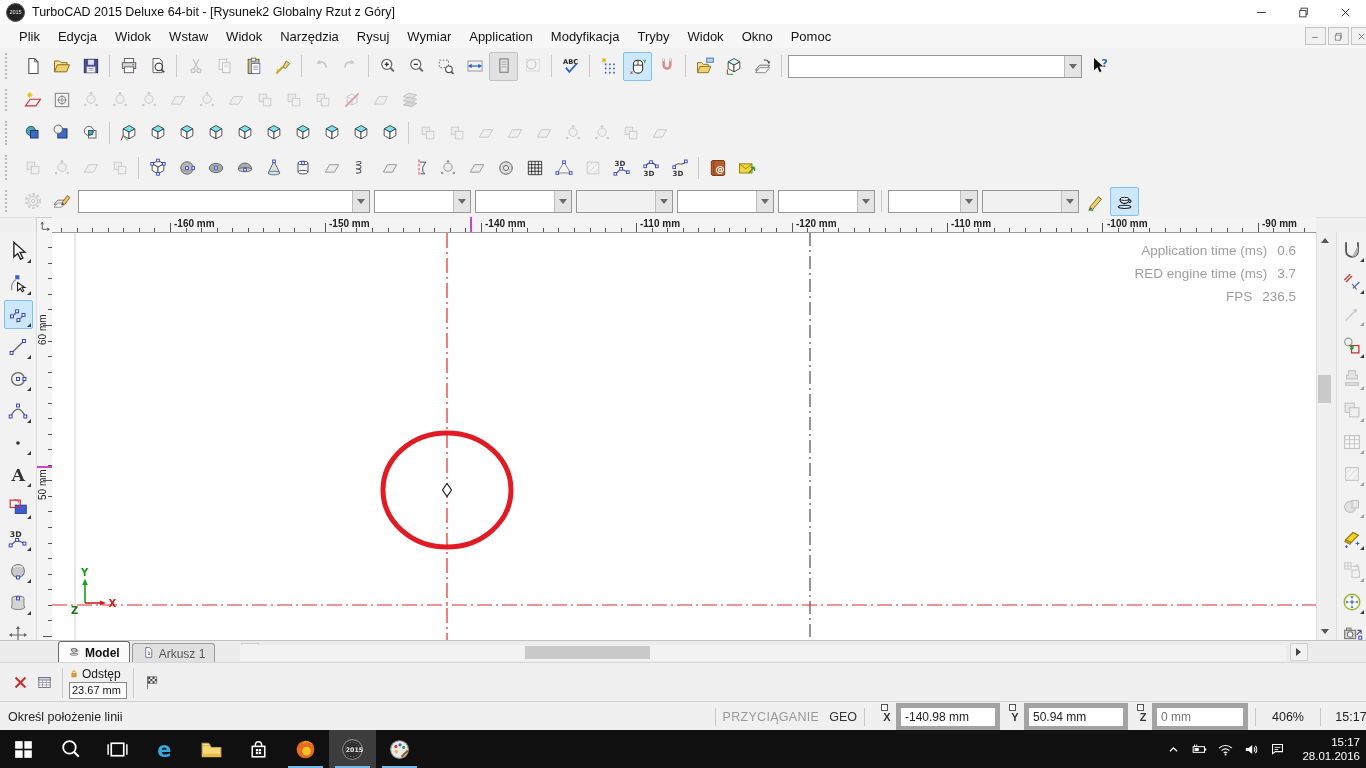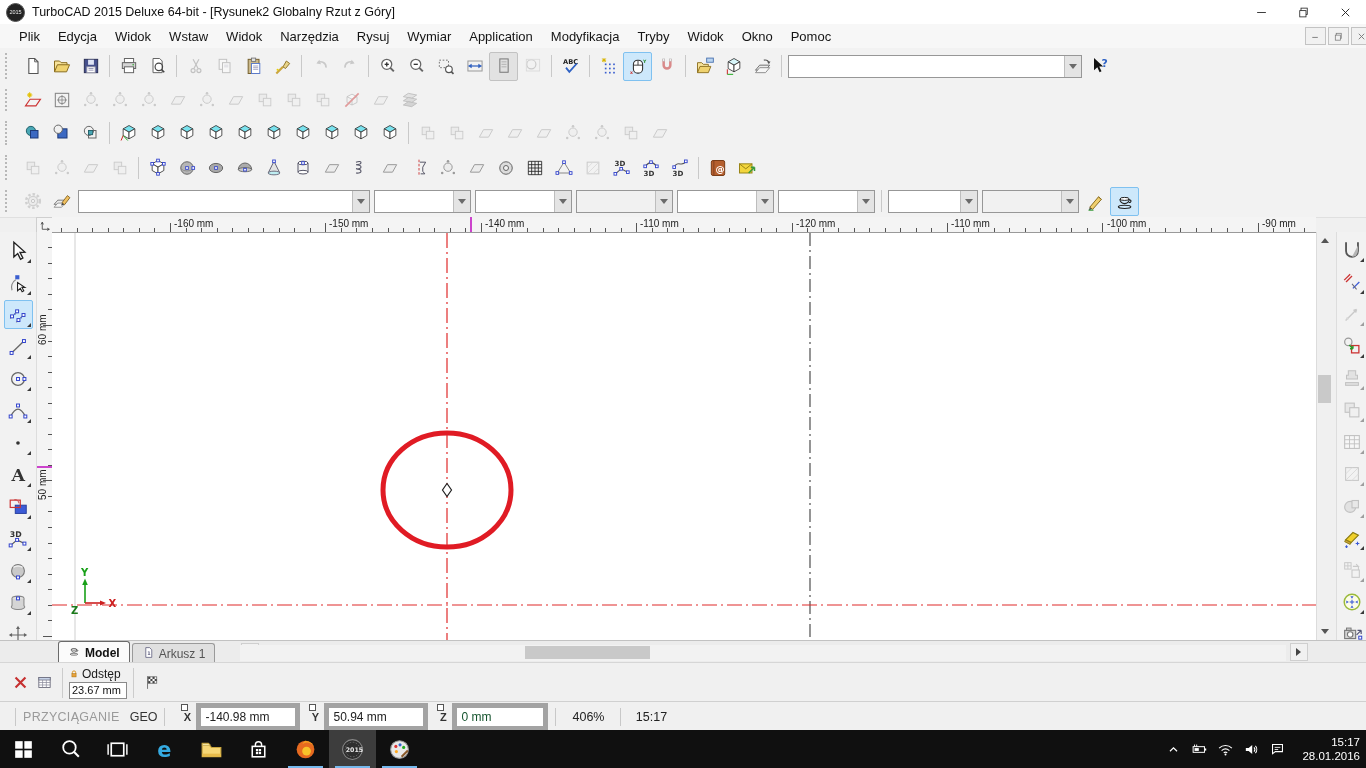--- a/index.html
+++ b/index.html
@@ -37,21 +37,21 @@
   .tb-btn.disabled{opacity:.45;}
   .tb-sep{width:1px;height:22px;background:#c9c9c9;margin:0 4px;flex:none;}
   .tb-combo{position:relative;height:21px;background:#fff;border:1px solid #979797;display:flex;align-items:center;justify-content:flex-end;margin:0 2px;flex:none;}
   .tb-combo.light{background:#f1f1f1;}
   .arrowbox{width:16px;height:100%;background:#e4e4e4;border-left:1px solid #bdbdbd;display:flex;align-items:center;justify-content:center;}
   .caret{width:0;height:0;border:4px solid transparent;border-top:5px solid #6a6a6a;margin-top:5px;}
 
   
   #rulercorner{left:36px;top:217px;width:16px;height:15px;background:#f4f4f4;border:1px solid #cfcfcf;display:flex;align-items:center;justify-content:center;}
   #rulercorner svg{width:13px;height:13px;}
-  #hruler{left:52px;top:217px;width:1264px;height:15px;background:#f4f4f4;border-bottom:1px solid #b5b5b5;overflow:hidden;}
+  #hruler{left:52px;top:217px;width:1264px;height:15px;background:#f4f4f4;border-bottom:1px solid #b5b5b5;overflow:hidden;font-weight:bold;}
   .htick{position:absolute;bottom:0;width:1px;background:#555;}
   .hlab{position:absolute;top:1px;font-size:10px;color:#222;white-space:nowrap;}
   #vruler{left:36px;top:232px;width:16px;height:408px;background:#f4f4f4;border-right:1px solid #b5b5b5;overflow:hidden;}
   .vtick{position:absolute;right:0;height:1px;background:#555;}
   .vlab{position:absolute;left:1px;font-size:10px;color:#222;white-space:nowrap;transform-origin:0 0;transform:rotate(-90deg);}
   .cursor-mark-h{position:absolute;bottom:0;width:2px;height:15px;background:#cc44cc;}
   .cursor-mark-v{position:absolute;right:0;height:2px;width:16px;background:#cc44cc;}
 
   
   #leftbar{left:0;top:232px;width:36px;height:408px;background:#f2f2f2;border-right:1px solid #ddd;display:flex;flex-direction:column;align-items:center;padding-top:4px;gap:3px;}
@@ -100,21 +100,21 @@
   
   #statusbar{left:0;top:701px;width:1366px;height:29px;background:#f0f0f0;border-top:1px solid #d0d0d0;display:flex;align-items:center;padding:0 10px 0 8px;font-size:12.5px;color:#222;}
   #status-msg{flex:1;}
   .sb-sep{width:1px;height:18px;background:#c8c8c8;margin:0 7px;}
   #snap-label{color:#9a9a9a;letter-spacing:.3px;}
   #geo-label{margin-left:10px;color:#333;}
   .coord{display:flex;align-items:center;margin-left:8px;gap:2px;}
   .coordglyph{position:relative;font-size:11px;color:#333;width:14px;text-align:center;}
   .coordglyph .sq{position:absolute;left:1px;top:-7px;width:5px;height:5px;border:1px solid #555;background:#fff;}
   .coordfield{height:18px;border:5px solid #a3a3a3;background:#fff;font-size:12px;display:flex;align-items:center;padding:0 4px;}
-  .coordfield.zf{color:#14532d;}
+  .coordfield.zf{color:#737373;}
   #zoom-level{width:50px;text-align:center;}
   #sb-clock{width:46px;text-align:center;}
 
   
   #taskbar{left:0;top:730px;width:1366px;height:38px;background:#101010;display:flex;align-items:stretch;}
   .tk-app{position:relative;width:47px;display:flex;align-items:center;justify-content:center;}
   .tk-app svg{width:25px;height:25px;}
   .tk-app.active{background:#3d3d3d;}
   .tk-app.running::after{content:'';position:absolute;left:6px;right:6px;bottom:0;height:2.5px;background:#76b9ed;}
   #tray{margin-left:auto;display:flex;align-items:center;gap:2px;padding-right:6px;}
@@ -1229,20 +1229,25 @@
         <ellipse cx="395" cy="257" rx="64" ry="57" fill="none" stroke="#e01b24" stroke-width="5"></ellipse>
         <path d="M395 250.5 L399.5 257 L395 263.5 L390.5 257 Z" fill="#fff" stroke="#222" stroke-width="1.2"></path>
         <line x1="33" y1="370" x2="33" y2="349" stroke="#18a018" stroke-width="1.6"></line>
         <path d="M33 345.5 L30.2 352 H35.8 Z" fill="#18a018"></path>
         <text x="29" y="343" font-size="10" fill="#18a018" font-weight="bold" font-family="DejaVu Sans, sans-serif">Y</text>
         <line x1="33" y1="370" x2="50" y2="370" stroke="#cc2020" stroke-width="1.6"></line>
         <path d="M54 370 L48 367.4 V372.6 Z" fill="#cc2020"></path>
         <text x="56.5" y="374" font-size="10" fill="#cc2020" font-weight="bold" font-family="DejaVu Sans, sans-serif">X</text>
         <text x="19" y="380.5" font-size="10" fill="#1a7a1a" font-weight="bold" font-family="DejaVu Sans, sans-serif">Z</text>
       </svg>
+    <div id="perf">
+        <div><span>Application time (ms)</span><span class="pv">0.6</span></div>
+        <div><span>RED engine time (ms)</span><span class="pv">3.7</span></div>
+        <div><span>FPS</span><span class="pv">236.5</span></div>
+      </div>
   </div>
 
   <div id="vscroll" class="abs">
     <div class="sbarrow" style="top:0;">
         <span class="tri-up"></span>
       </div>
     <div id="vthumb"></div>
     <div class="sbarrow" style="bottom:0;top:auto;">
         <span class="tri-down"></span>
       </div>
@@ -1312,20 +1317,21 @@
           <rect x="12" y="4" width="3" height="3" fill="#444"></rect>
           <rect x="9" y="7" width="3" height="3" fill="#444"></rect>
           <rect x="15" y="7" width="3" height="3" fill="#444"></rect>
           <rect x="6" y="10" width="3" height="3" fill="#444"></rect>
           <rect x="12" y="10" width="3" height="3" fill="#444"></rect>
         </svg>
       </div>
   </div>
 
   <div id="statusbar" class="abs">
+    <div id="status-msg">Określ położenie linii</div>
     <div class="sb-sep"></div>
     <div id="snap-label">PRZYCIĄGANIE</div>
     <div id="geo-label">GEO</div>
     <div class="sb-sep"></div>
     <div class="coord">
       <span class="coordglyph"><span class="sq"></span><b>X</b></span>
       <span class="coordfield" style="width:86px;">-140.98 mm</span>
     </div>
     <div class="coord">
       <span class="coordglyph"><span class="sq"></span><b>Y</b></span>

